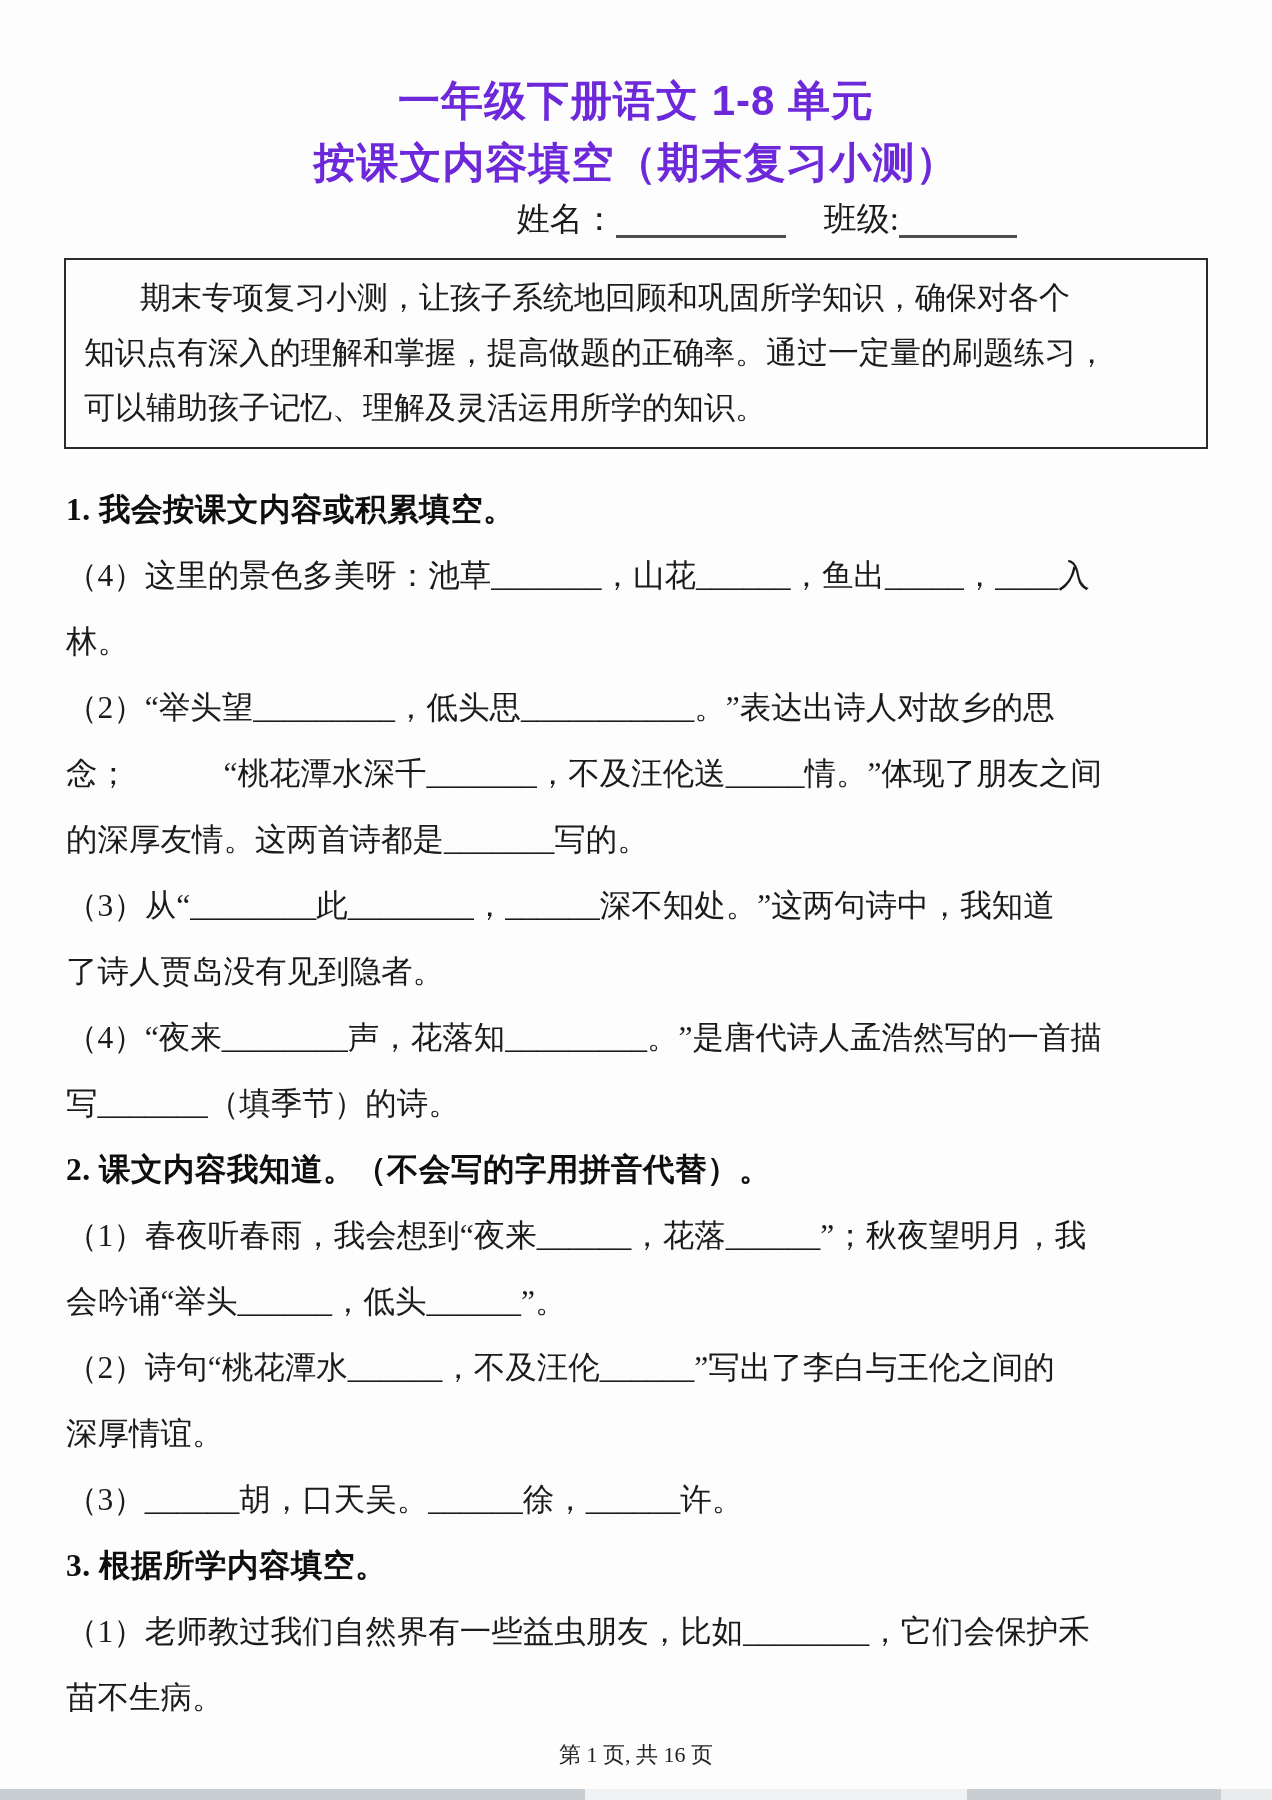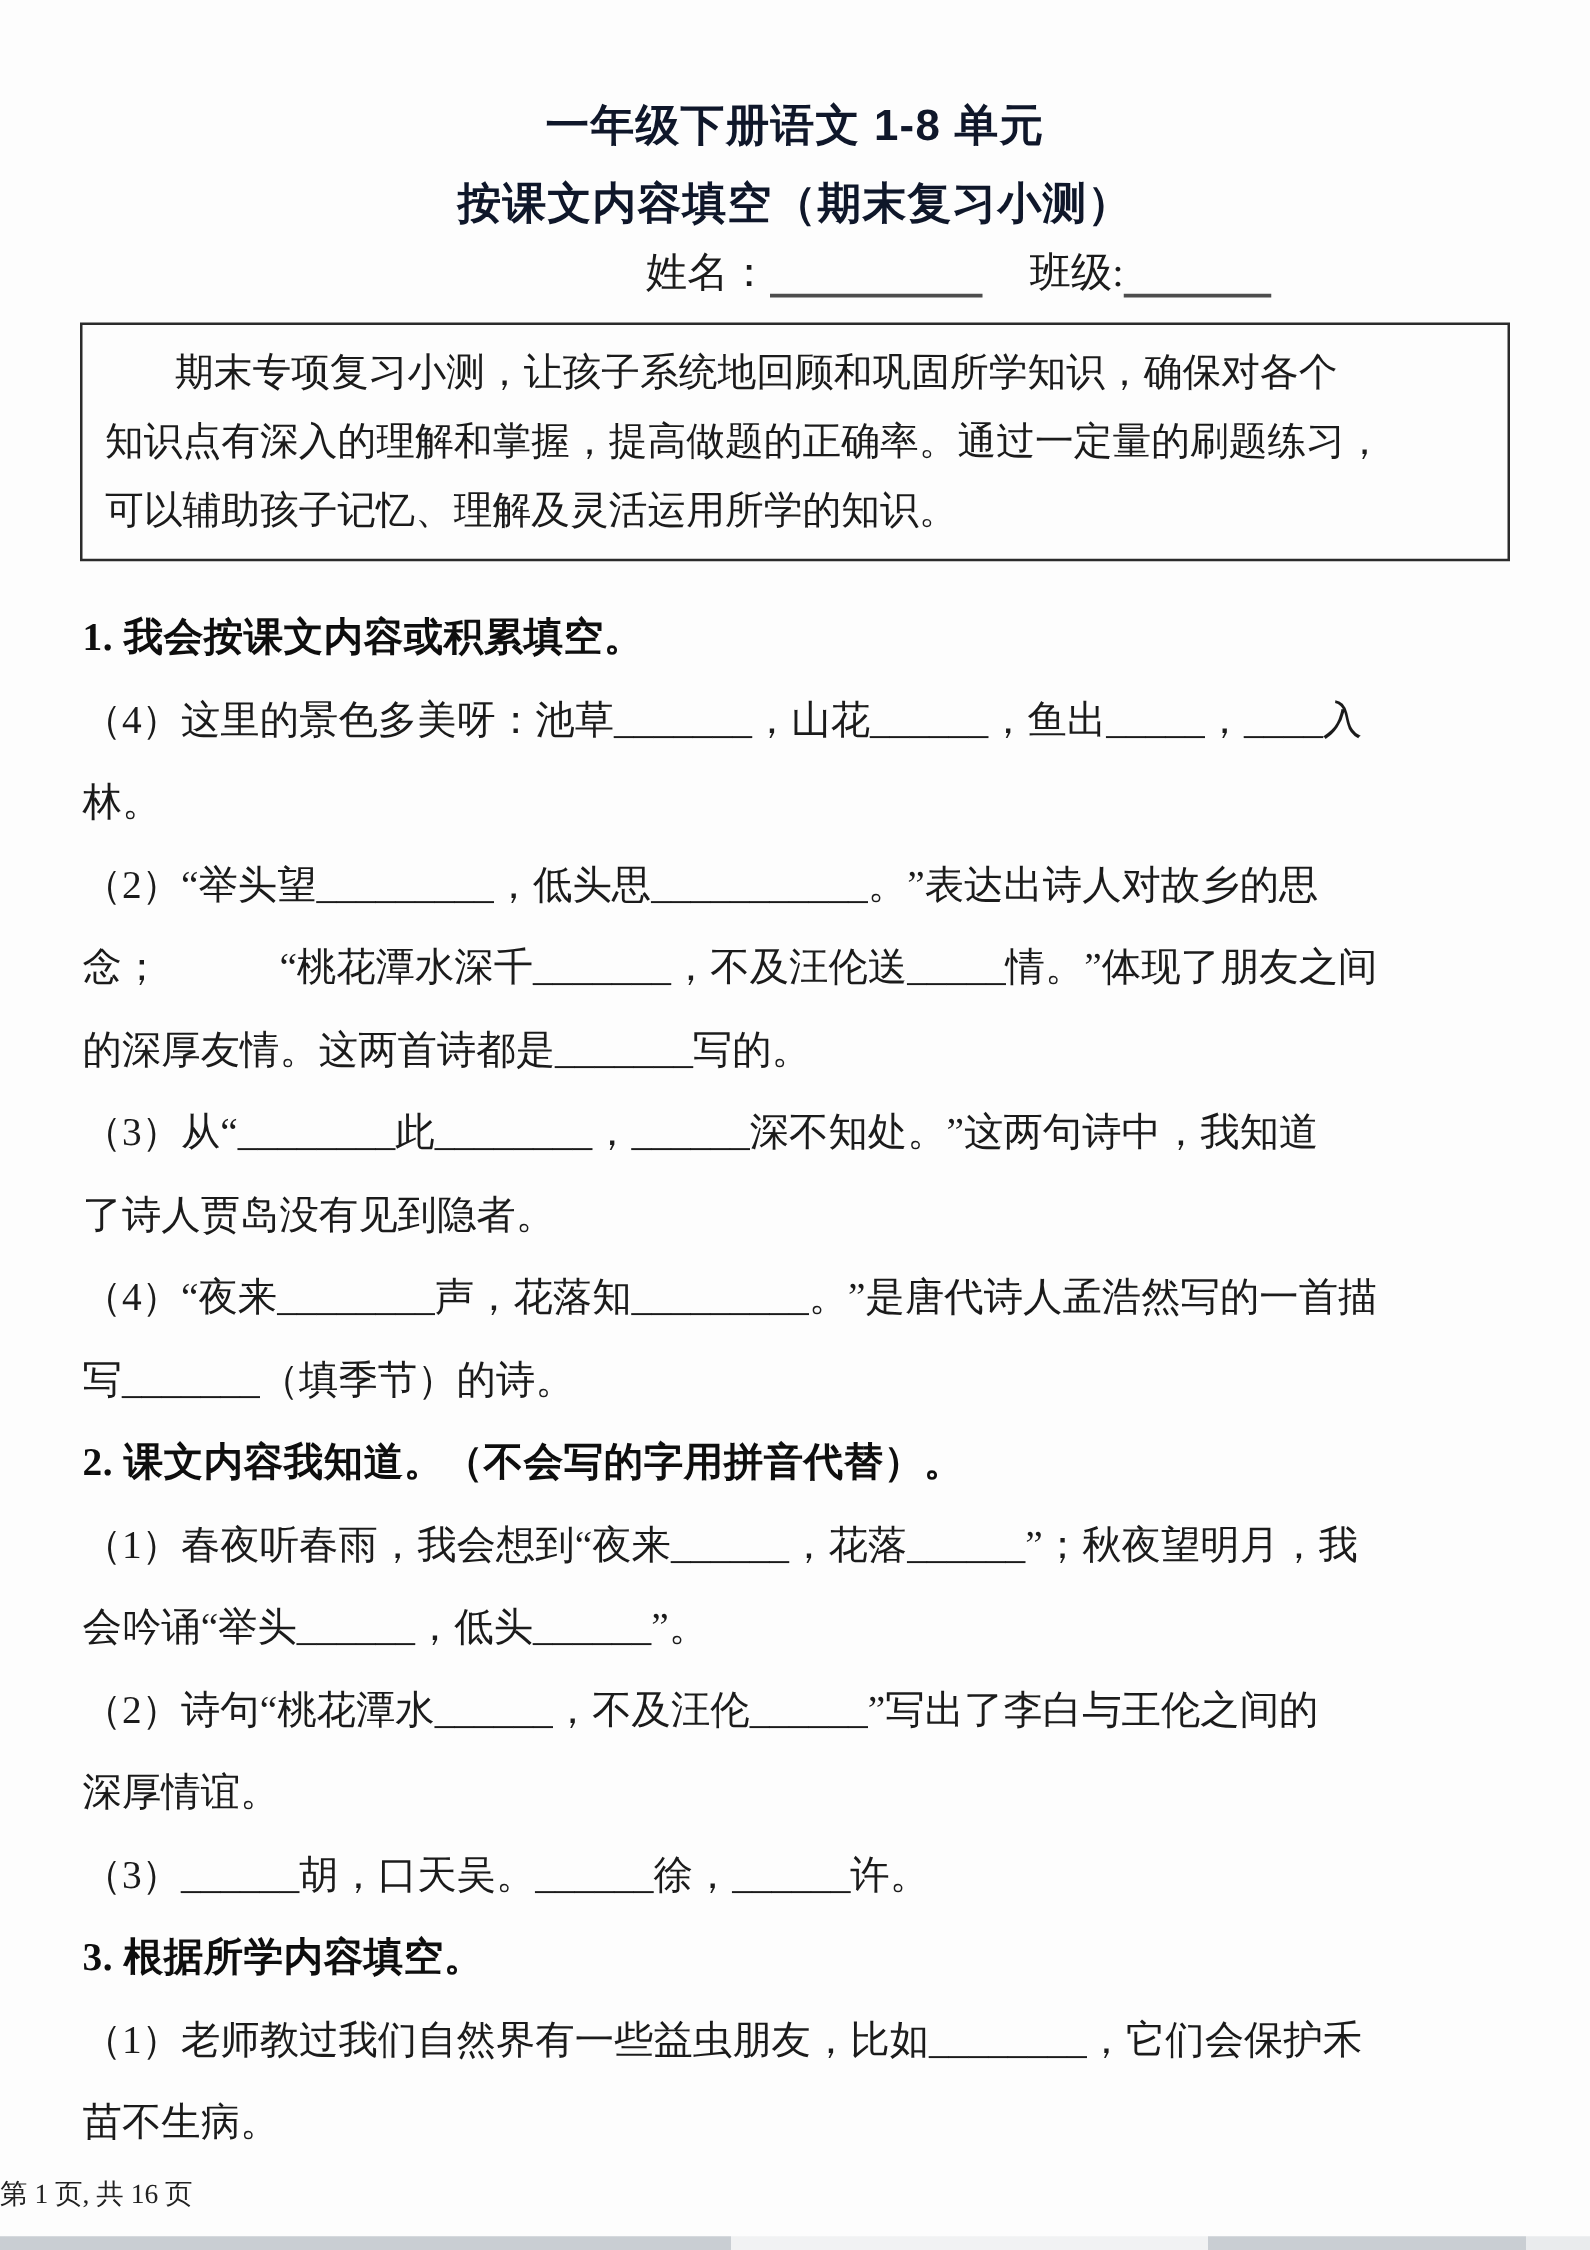--- a/index.html
+++ b/index.html
@@ -11,24 +11,24 @@
     background: #fdfdfd;
     color: #1b1b1b;
     font-family: "Liberation Serif", "DejaVu Serif", serif;
     overflow: hidden;
   }
   .titles {
     padding-top: 70px;
     text-align: center;
     font-family: "Liberation Sans", "DejaVu Sans", sans-serif;
     font-weight: bold;
-    font-size: 35px;
+    font-size: 42px;
     line-height: 62px;
     letter-spacing: 1px;
-    color: #0f172a;
+    color: #6d28d9;
   }
   .name-row {
     display: flex;
     justify-content: flex-end;
     align-items: flex-end;
     padding-right: 255px;
     margin-top: 6px;
     font-size: 33px;
     line-height: 38px;
     white-space: nowrap;
@@ -62,21 +62,21 @@
   .content p.sec-heading {
     font-family: Liberation Serif, serif;
     font-weight: bold;
     letter-spacing: 0.5px;
     color: #0e0e0e;
   }
   .footer {
     position: absolute;
     left: 0; right: 0;
     bottom: 30px;
-    text-align: left;
+    text-align: center;
     font-size: 22px;
     color: #222;
     font-family: "Liberation Serif", "DejaVu Serif", serif;
   }
   .bottom-strip {
     position: absolute;
     left: 0; right: 0; bottom: 0;
     height: 11px;
     background: linear-gradient(90deg,
       #c9ced3 0%, #c9ced3 46%,

